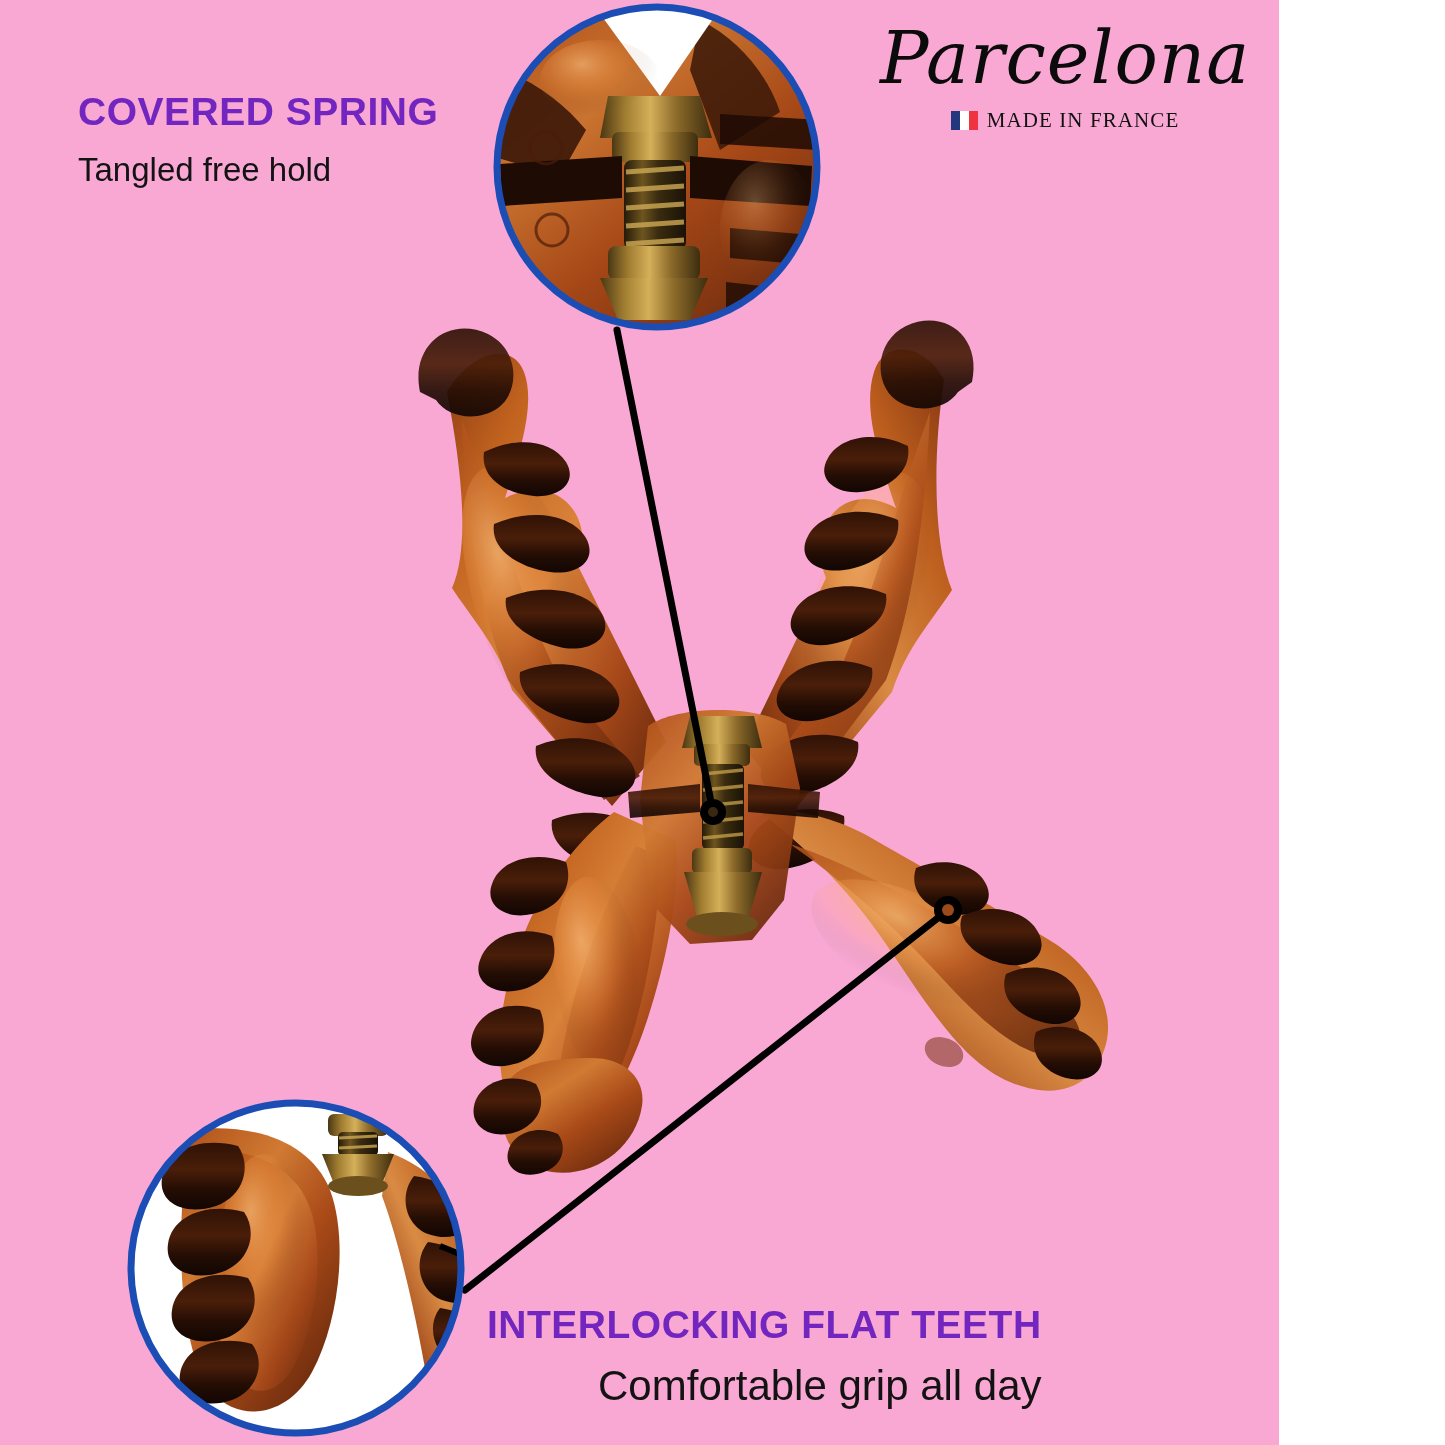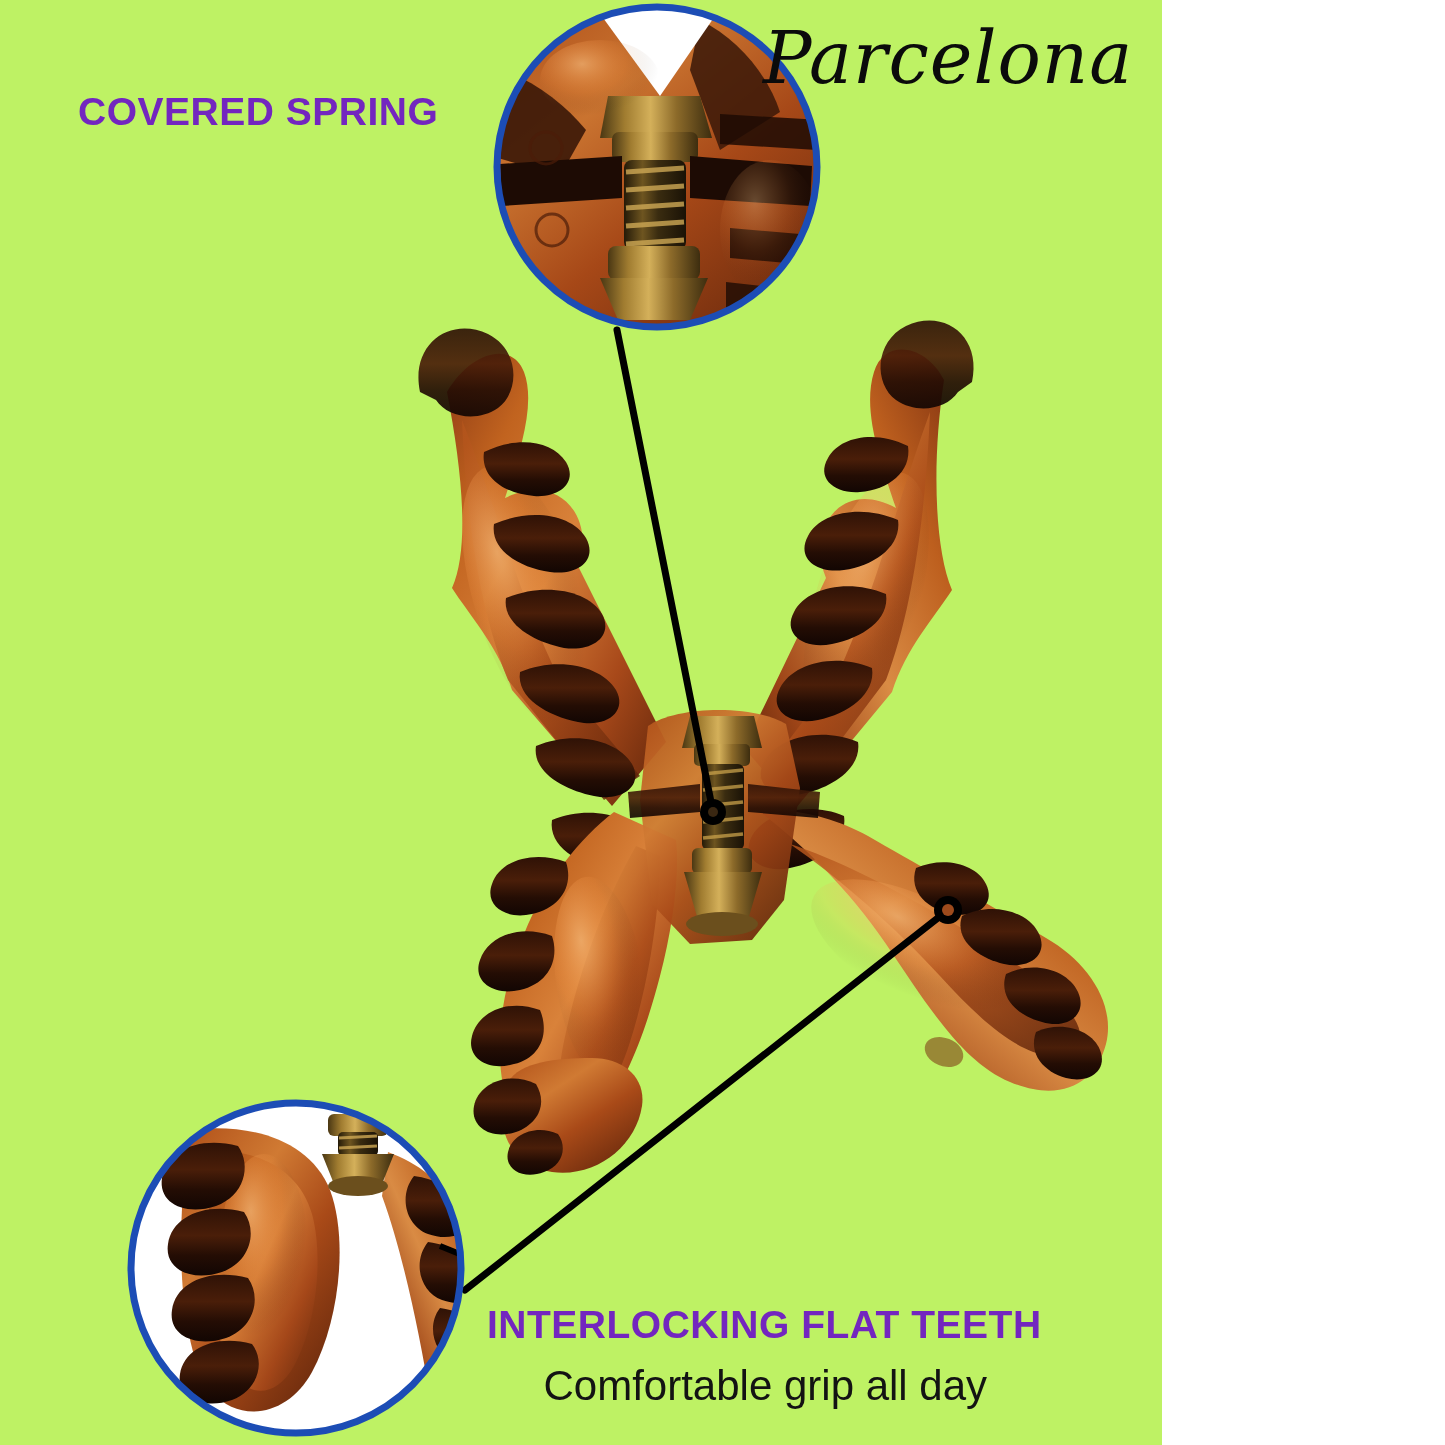--- a/index.html
+++ b/index.html
@@ -8,23 +8,23 @@
     padding: 0;
     background: #ffffff;
   }
   body {
     font-family: "Liberation Sans", sans-serif;
     -webkit-font-smoothing: antialiased;
   }
 
   #canvas {
     position: relative;
-    width: 1162px;
+    width: 1279px;
     height: 1445px;
-    background: #bef264;
+    background: #f9a8d4;
     overflow: hidden;
   }
 
   
   .callout-title {
     font-family: "Liberation Sans", sans-serif;
     font-weight: 700;
     letter-spacing: 0.5px;
     line-height: 1.05;
     white-space: nowrap;
@@ -48,21 +48,21 @@
   }
   #callout-spring-text .callout-sub {
     font-size: 33px;
     margin: 0;
   }
 
   #callout-teeth-text {
     position: absolute;
     left: 487px;
     top: 1305px;
-    text-align: center;
+    text-align: right;
   }
   #callout-teeth-text .callout-title {
     font-size: 39px;
     margin: 0 0 16px 0;
   }
   #callout-teeth-text .callout-sub {
     font-size: 42px;
     margin: 0 0 0 2px;
   }
 
@@ -367,24 +367,33 @@
         <ellipse cx="358" cy="1186" rx="30" ry="10" fill="#6b4f1d"></ellipse>
 
         <path d="M440,1246 L470,1258" stroke="#000000" stroke-width="6" fill="none"></path>
       </g>
       <circle cx="296" cy="1268" r="165" fill="none" stroke="#1c4db5" stroke-width="7"></circle>
     </g>
   </svg>
 
   <div id="callout-spring-text">
     <div class="callout-title" style="color:#7326bf;">COVERED SPRING</div>
+    <div class="callout-sub">Tangled free hold</div>
   </div>
 
   <div id="callout-teeth-text">
     <div class="callout-title" style="color:#7326bf;">INTERLOCKING FLAT TEETH</div>
     <div class="callout-sub">Comfortable grip all day</div>
   </div>
 
   <div id="brand-logo">
     <span id="brand-wordmark">Parcelona</span>
+    <div id="brand-origin-row">
+      <svg id="france-flag" viewBox="0 0 27 19">
+        <rect x="0" y="0" width="9" height="19" fill="#21377e"></rect>
+        <rect x="9" y="0" width="9" height="19" fill="#ffffff"></rect>
+        <rect x="18" y="0" width="9" height="19" fill="#ef3340"></rect>
+      </svg>
+      <span id="brand-origin-text">MADE IN FRANCE</span>
+    </div>
   </div>
 
 </div>
 
 </body></html>

